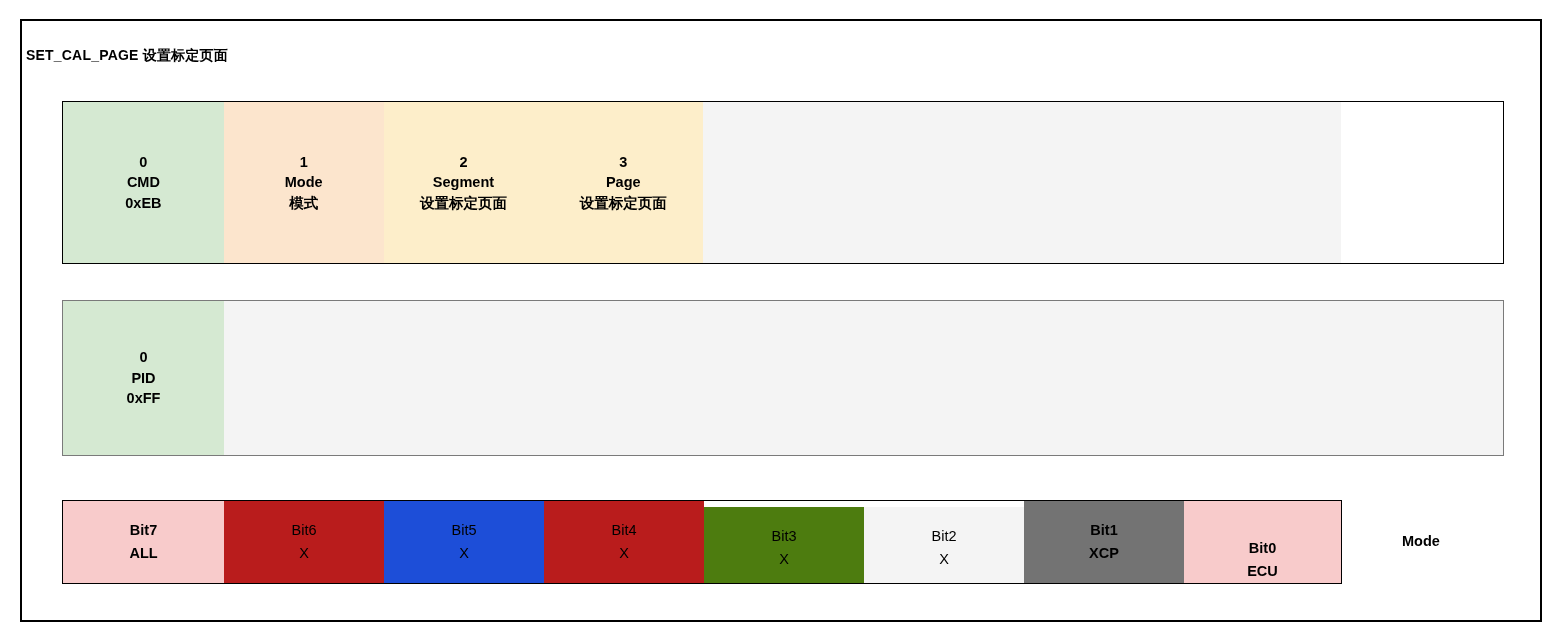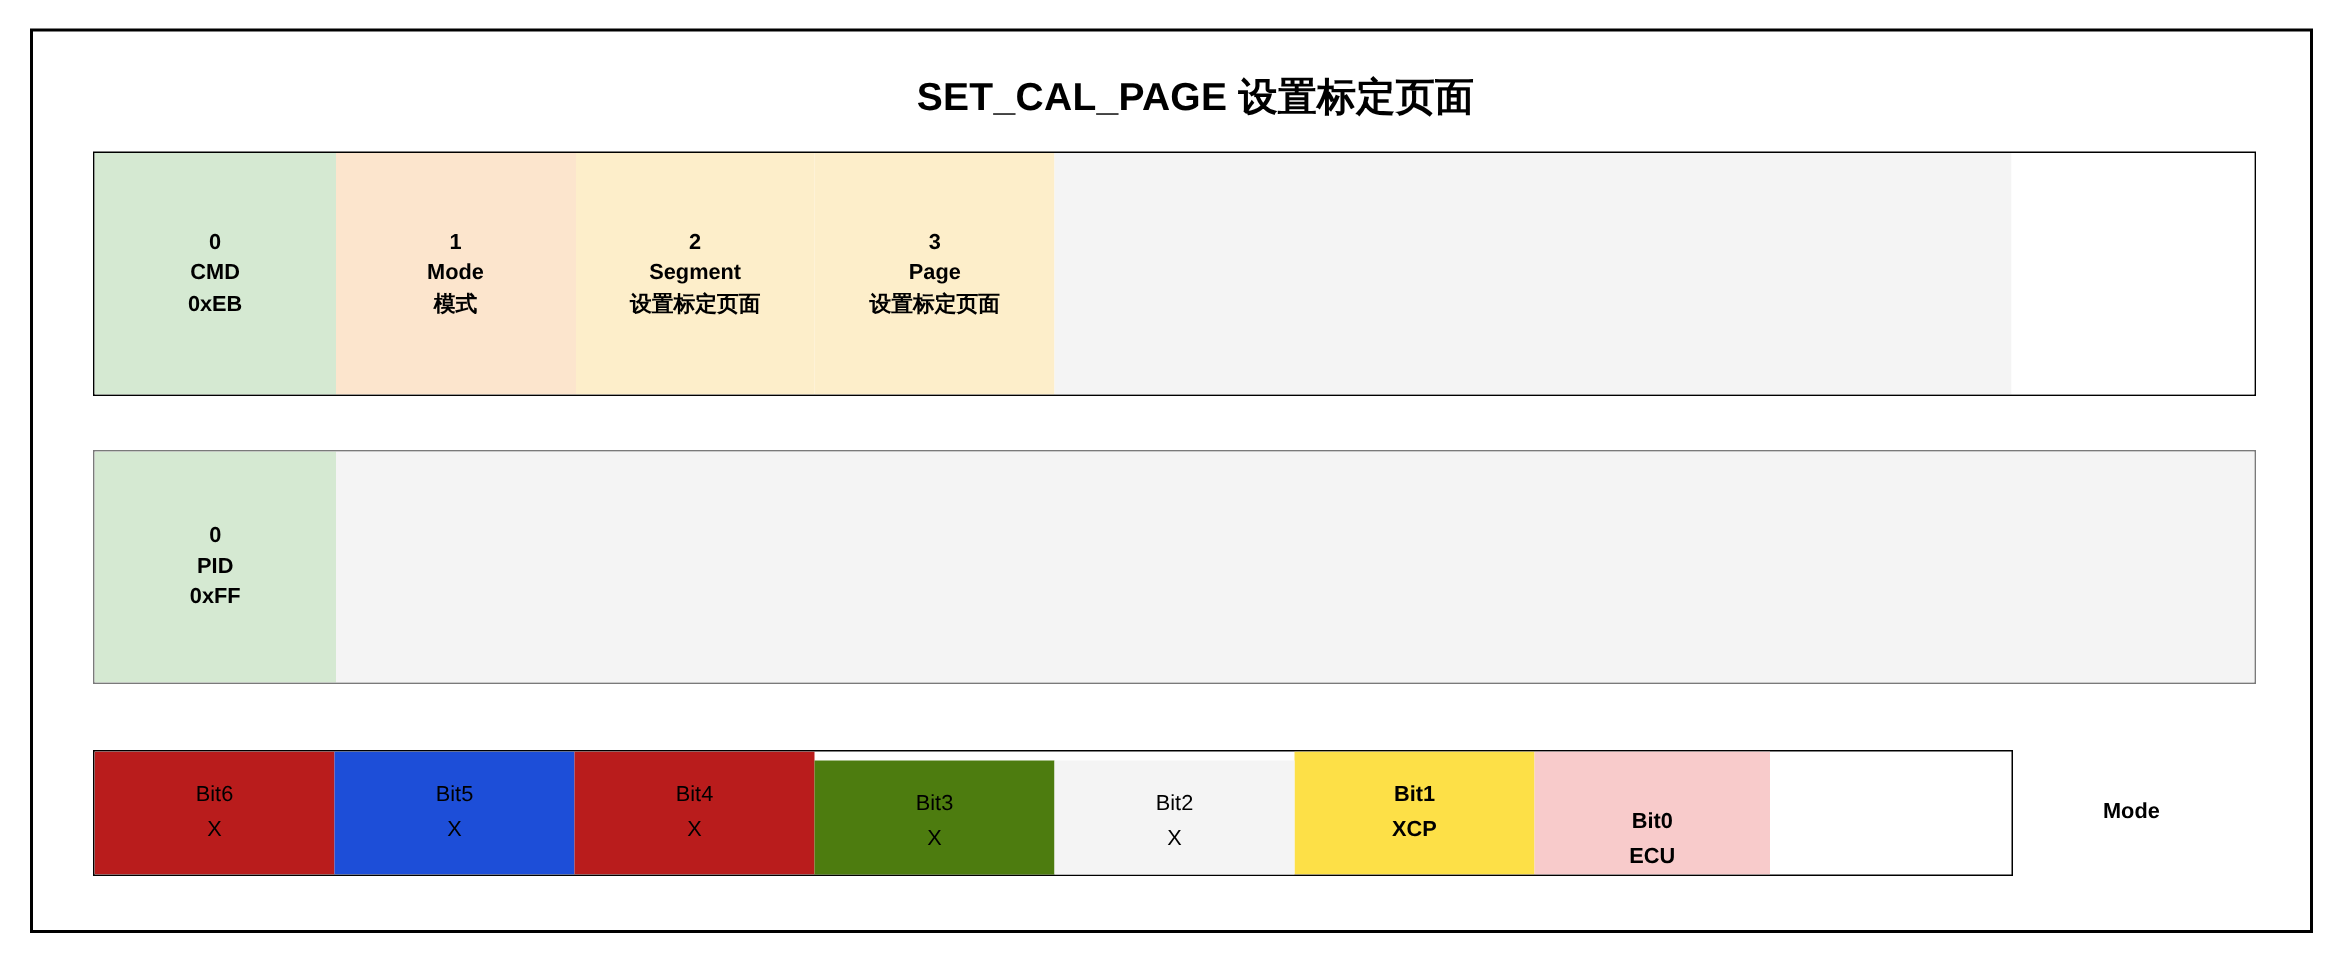--- a/index.html
+++ b/index.html
@@ -23,25 +23,25 @@
     width: 1522px;
     height: 603px;
     box-sizing: border-box;
     border: 2px solid #000000;
     background: #ffffff;
   }
 
   
   #figure-title {
     position: absolute;
-    left: 16px;
+    left: 4px;
     top: 26px;
     width: 100%;
-    text-align: center;
-    font-size: 26px;
+    text-align: left;
+    font-size: 14px;
     font-weight: bold;
     letter-spacing: 0.2px;
     white-space: nowrap;
   }
 
   
   .frame-row {
     position: absolute;
     box-sizing: border-box;
     border: 1px solid #000000;
@@ -127,41 +127,45 @@
   <div id="byte-row-response" class="frame-row thin-border">
       <div class="cell bold" style="width: 161px; background: rgb(213, 233, 210);">
         <span class="line">0</span>
         <span class="line">PID</span>
         <span class="line">0xFF</span>
       </div>
       <div class="cell" style="width: 1279px; background: rgb(244, 244, 244);"></div>
     </div>
 
   <div id="bit-row" class="frame-row">
+      <div class="cell bold" style="width: 161px; background: rgb(248, 203, 203);">
+        <span class="line">Bit7</span>
+        <span class="line">ALL</span>
+      </div>
       <div class="cell" style="width: 160px; background: #b91c1c;">
         <span class="line">Bit6</span>
         <span class="line">X</span>
       </div>
       <div class="cell" style="width: 160px; background: #1d4ed8;">
         <span class="line">Bit5</span>
         <span class="line">X</span>
       </div>
       <div class="cell" style="width: 160px; background: #b91c1c;">
         <span class="line">Bit4</span>
         <span class="line">X</span>
       </div>
       <div class="cell nudge-down" style="width: 160px; background: #4d7c0f;">
         <span class="line">Bit3</span>
         <span class="line">X</span>
       </div>
       <div class="cell nudge-down" style="width: 160px; background: rgb(244, 244, 244); text-align: right;">
         <span class="line">Bit2</span>
         <span class="line">X</span>
       </div>
-      <div class="cell bold" style="width: 160px; background: #fde047;">
+      <div class="cell bold" style="width: 160px; background: #737373;">
         <span class="line">Bit1</span>
         <span class="line">XCP</span>
       </div>
       <div class="cell bold" style="width: 157px; background: rgb(248, 203, 203); justify-content: flex-end;">
         <span class="line">Bit0</span>
         <span class="line">ECU</span>
       </div>
     </div>
 
   <div id="bit-row-label">Mode</div>

